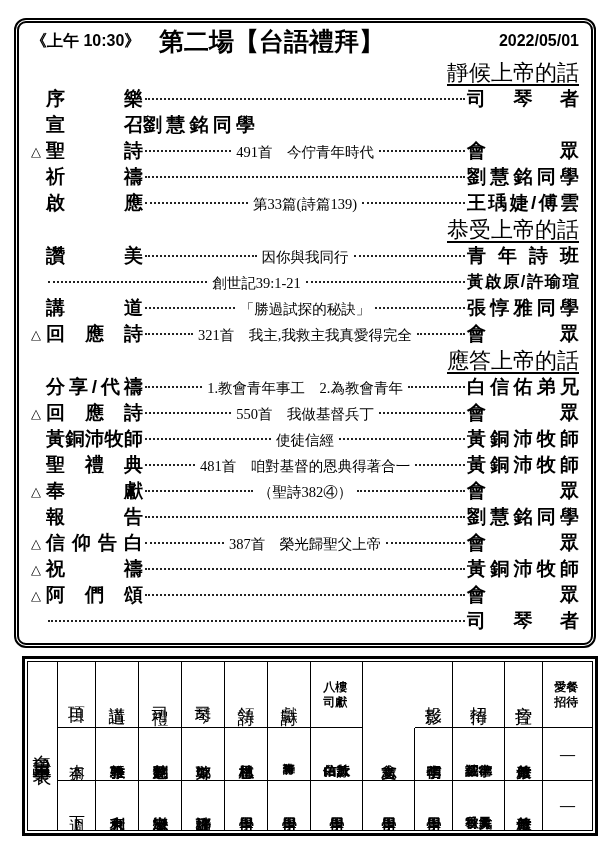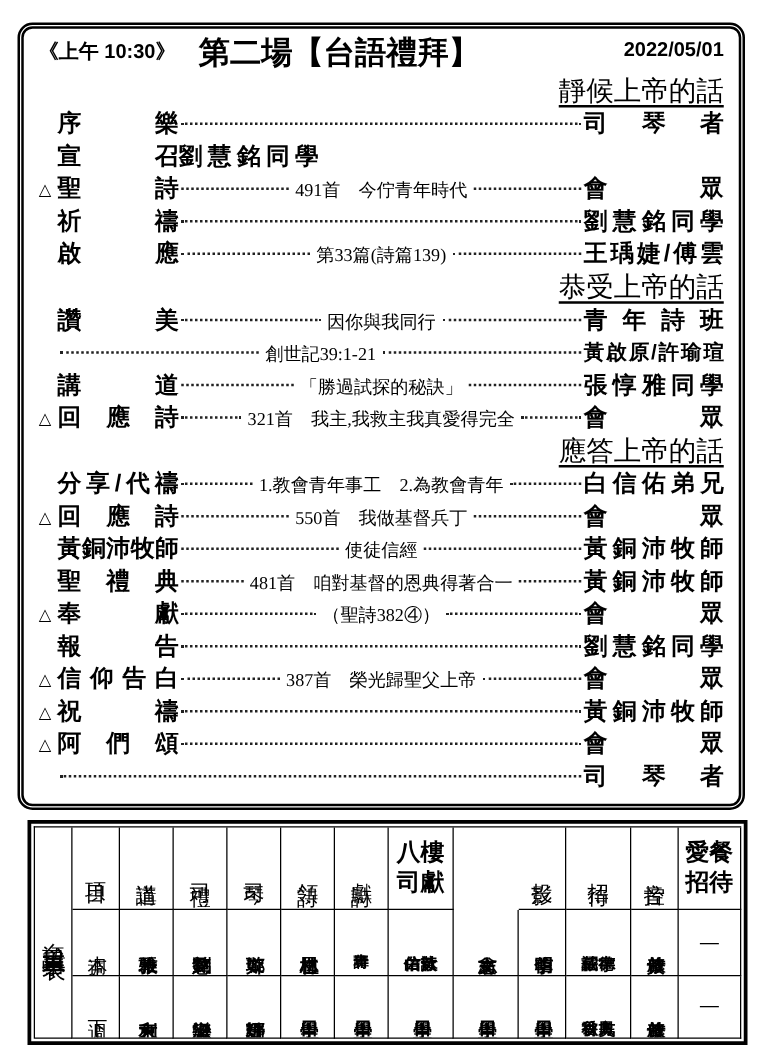--- a/index.html
+++ b/index.html
@@ -59,22 +59,22 @@
   }
   .cell {
     border-right:1px solid #000; border-bottom:1px solid #000;
     display:flex; align-items:center; justify-content:center; overflow:hidden;
   }
   .side { grid-column:1; grid-row:1 / span 3; }
   .vtext { writing-mode:vertical-rl; }
   .side-title { font-size:19px; letter-spacing:2px; line-height:1; }
   .hlabel2 { writing-mode:vertical-rl; font-size:17px; letter-spacing:2px; }
   .hlabel4 {
-    font-weight:bold; font-size:19px; width:2.2em; line-height:1.25;
-    word-break:break-all; text-align:center;
+    font-weight:bold; font-size:12px; width:2.2em; line-height:1.25;
+    word-break:break-all; 
   }
   .period { writing-mode:vertical-rl; font-size:16px; letter-spacing:3px; }
   .nameV { writing-mode:vertical-rl; font-weight:bold; line-height:1; letter-spacing:0; transform:scaleY(0.92); }
   .dash { font-weight:bold; font-size:15px; }
 </style>
 </head>
 <body>
 
 <div class="program-box">
   <div class="p-header">

